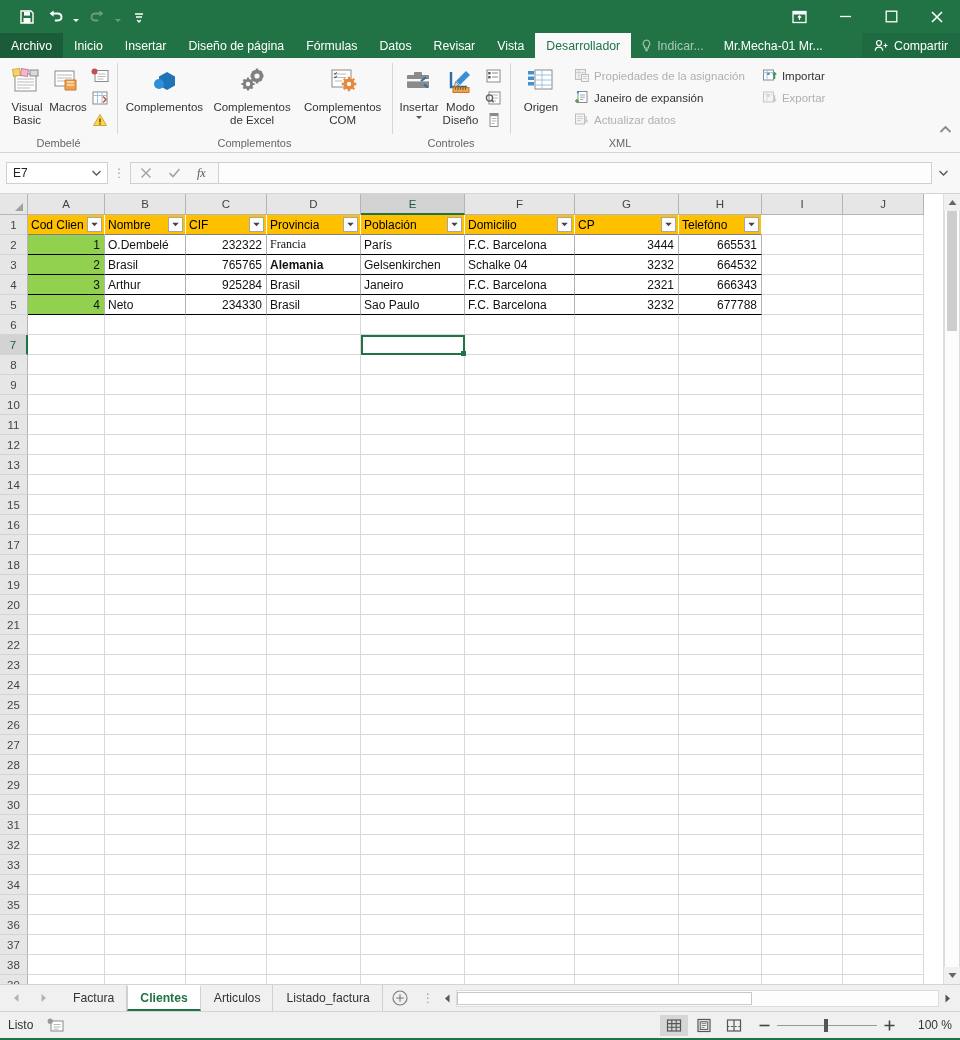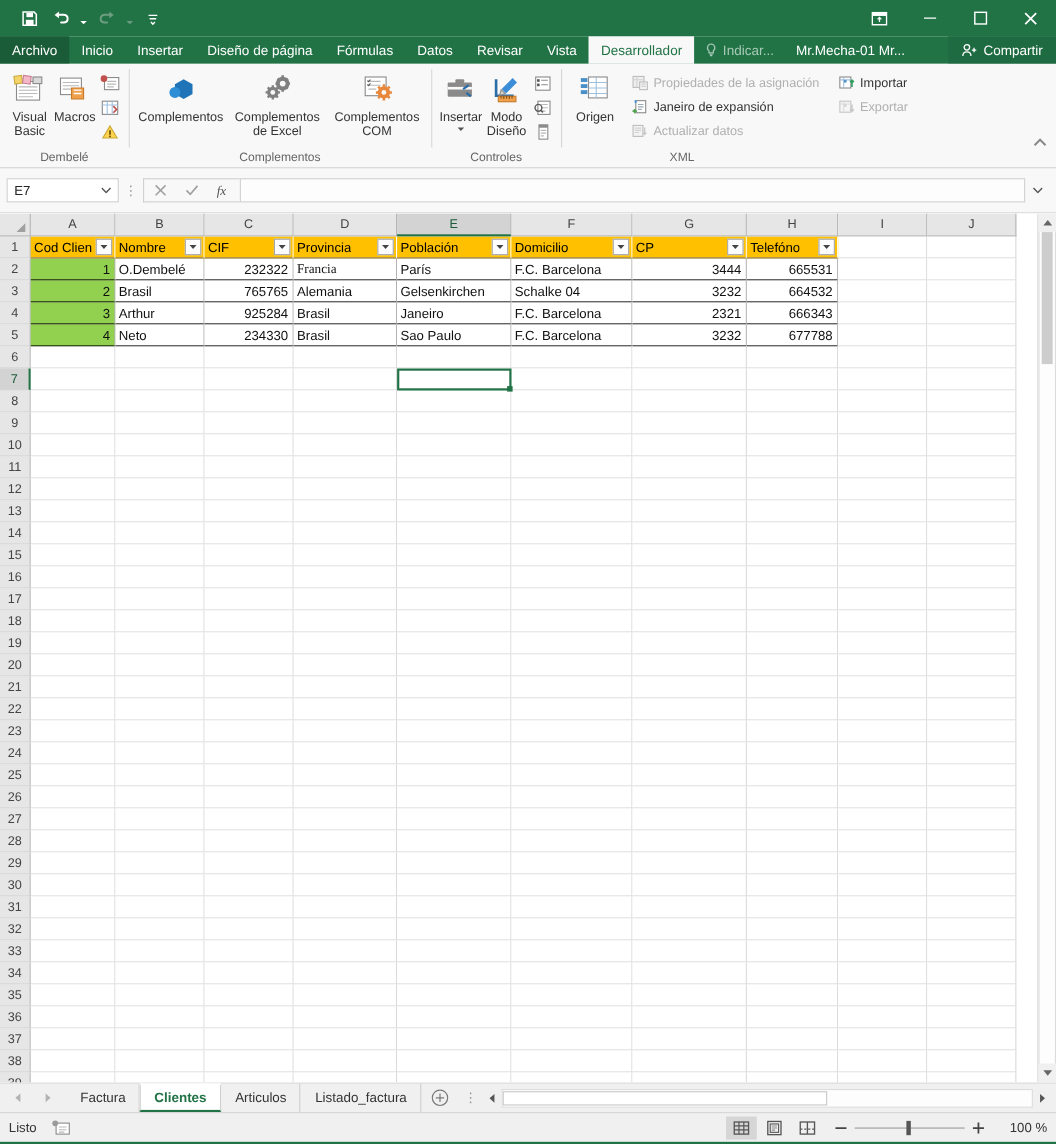--- a/index.html
+++ b/index.html
@@ -683,21 +683,21 @@
                 <div class="cell tbl" style="width: 110px;">F.C. Barcelona</div>
                 <div class="cell tbl num" style="width: 104px;">3444</div>
                 <div class="cell tbl num" style="width: 83px;">665531</div>
                 <div class="cell" style="width: 81px;"></div>
                 <div class="cell" style="width: 81px;"></div>
               </div>
               <div class="crow">
                 <div class="cell tbl green num" style="width: 77px;">2</div>
                 <div class="cell tbl" style="width: 81px;">Brasil</div>
                 <div class="cell tbl num" style="width: 81px;">765765</div>
-                <div class="cell tbl" style="width: 94px;">Alemania</div>
+                <div class="cell tbl" style="width: 94px; font-weight: bold;">Alemania</div>
                 <div class="cell tbl" style="width: 104px;">Gelsenkirchen</div>
                 <div class="cell tbl" style="width: 110px;">Schalke 04</div>
                 <div class="cell tbl num" style="width: 104px;">3232</div>
                 <div class="cell tbl num" style="width: 83px;">664532</div>
                 <div class="cell" style="width: 81px;"></div>
                 <div class="cell" style="width: 81px;"></div>
               </div>
               <div class="crow">
                 <div class="cell tbl green num" style="width: 77px;">3</div>
                 <div class="cell tbl" style="width: 81px;">Arthur</div>

